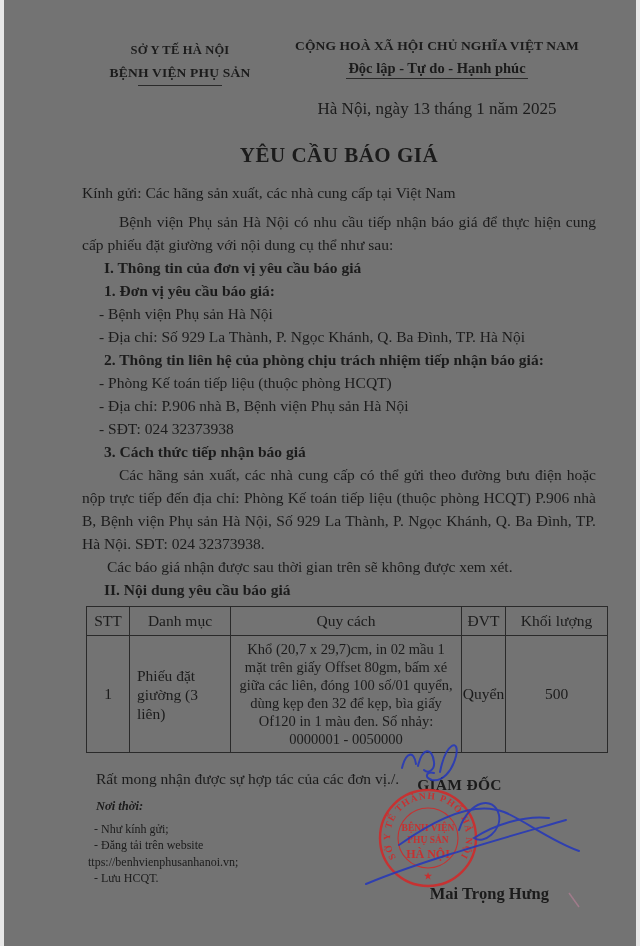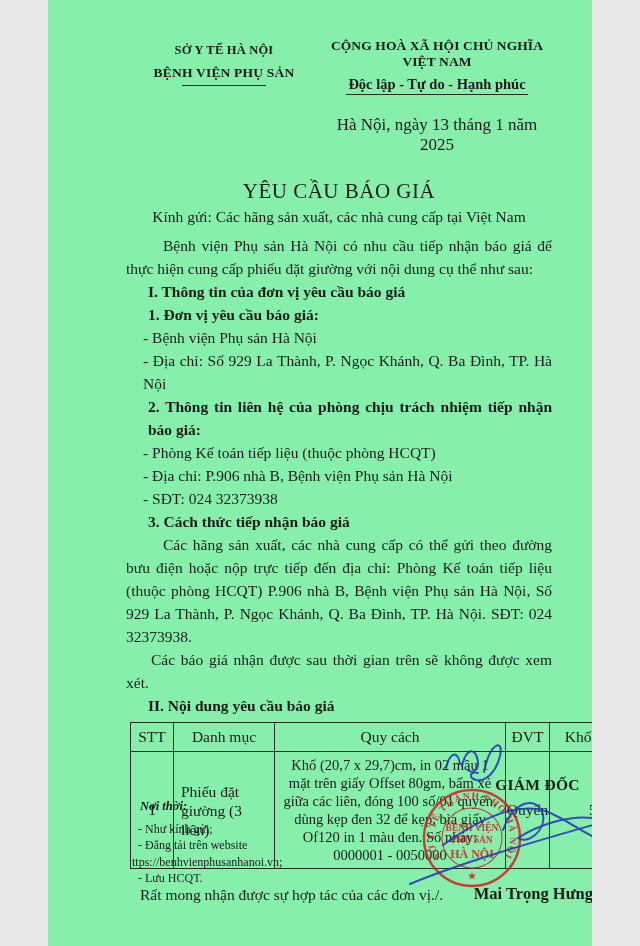--- a/index.html
+++ b/index.html
@@ -1,37 +1,37 @@
 <!DOCTYPE html>
 <html><head>
 <meta charset="utf-8">
 <style>
   * { margin:0; padding:0; box-sizing:border-box; }
   html,body { background:#e8e8e8; }
   .page {
-    position:relative; width:544px; height:946px; margin:0 auto;
-    background:#86efac; color:#1b1b1b; overflow:hidden;
+    position:relative; width:632px; height:946px; margin:0 auto;
+    background:#737373; color:#1b1b1b; overflow:hidden;
     font-family:"Liberation Serif","DejaVu Serif",serif;
   }
   .content { padding:38px 40px 0 78px; }
 
   
   .doc-header { display:flex; }
   .hdr-left { width:196px; text-align:center; padding-top:5px; }
   .hdr-left-1 { font-weight:bold; font-size:12.5px; letter-spacing:.2px; }
   .hdr-left-2 { font-weight:bold; font-size:13.5px; margin-top:7px; letter-spacing:.2px; }
   .short-rule { width:84px; border-bottom:1.5px solid #2a2a2a; margin:4px auto 0; }
   .hdr-right { flex:1; text-align:center; }
   .hdr-right-1 { font-weight:bold; font-size:13.5px; letter-spacing:.1px; }
   .hdr-right-2 { display:inline-block; font-weight:bold; font-size:14.5px; margin-top:6px;
                  border-bottom:1.5px solid #2a2a2a; padding:0 2px 1px; }
   .hdr-date { font-size:17px; margin-top:20px; }
 
-  .doc-title { text-align:center; font-weight:normal; font-size:21px; letter-spacing:.5px; margin-top:24px; }
-  .salutation { text-align:center; font-size:15.5px; margin-top:4px; }
+  .doc-title { text-align:center; font-weight:bold; font-size:21px; letter-spacing:.5px; margin-top:24px; }
+  .salutation { text-align:left; font-size:15.5px; margin-top:16px; }
 
   .body-txt { font-size:15.5px; line-height:23px; text-align:justify; }
   .indent { text-indent:37px; }
   .small-indent { text-indent:14px; }
   .heading { font-weight:bold; padding-left:22px; }
   .bullet { padding-left:17px; }
   .bold { font-weight:bold; }
 
   
   table.quote { border-collapse:collapse; table-layout:fixed; width:521px; margin:5px 0 0 4px; }
@@ -40,21 +40,21 @@
   col.c-stt { width:43px; } col.c-dm { width:101px; } col.c-qc { width:231px; }
   col.c-dvt { width:44px; } col.c-kl { width:102px; }
   td.cell-stt, td.cell-dvt, td.cell-kl { text-align:center; font-size:15.5px; }
   td.cell-dm { font-size:15.5px; line-height:19px; padding:4px 4px 4px 7px; }
   td.cell-qc { font-size:14.5px; line-height:18px; text-align:center; padding:4px 4px; }
 
   .closing { margin-top:14px; }
 
   
   .footer-layer { position:absolute; left:0; top:0; width:640px; height:946px; pointer-events:none; }
-  .giam-doc { position:absolute; left:417px; top:776px; width:145px; text-align:center;
+  .giam-doc { position:absolute; left:383px; top:776px; width:145px; text-align:center;
               font-weight:bold; font-size:15.5px; letter-spacing:.3px; }
   .recipients { position:absolute; left:84px; top:798px; width:230px; font-size:12px; line-height:16.5px; }
   .recipients-heading { font-weight:bold; font-style:italic; font-size:12.5px; padding-left:8px; margin-bottom:6px; }
   .recipient-item { padding-left:6px; }
   .recipient-item.url { padding-left:0; }
   .stamp-svg { position:absolute; left:359px; top:773px; }
   .ink-svg { position:absolute; left:340px; top:733px; }
   .signer-name { position:absolute; left:385px; top:884px; width:160px; text-align:right;
                  font-weight:bold; font-size:16.5px; }
 </style>

